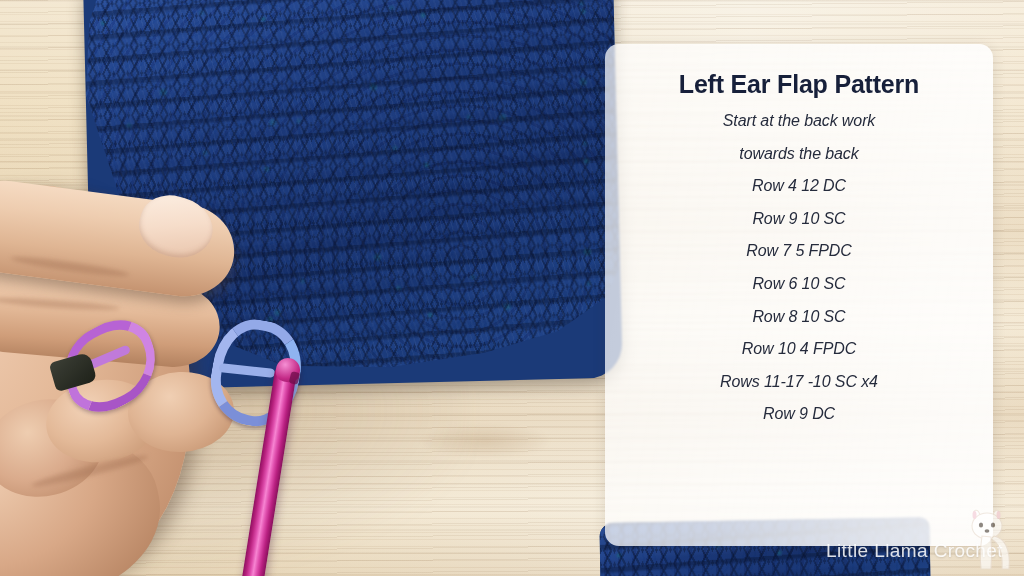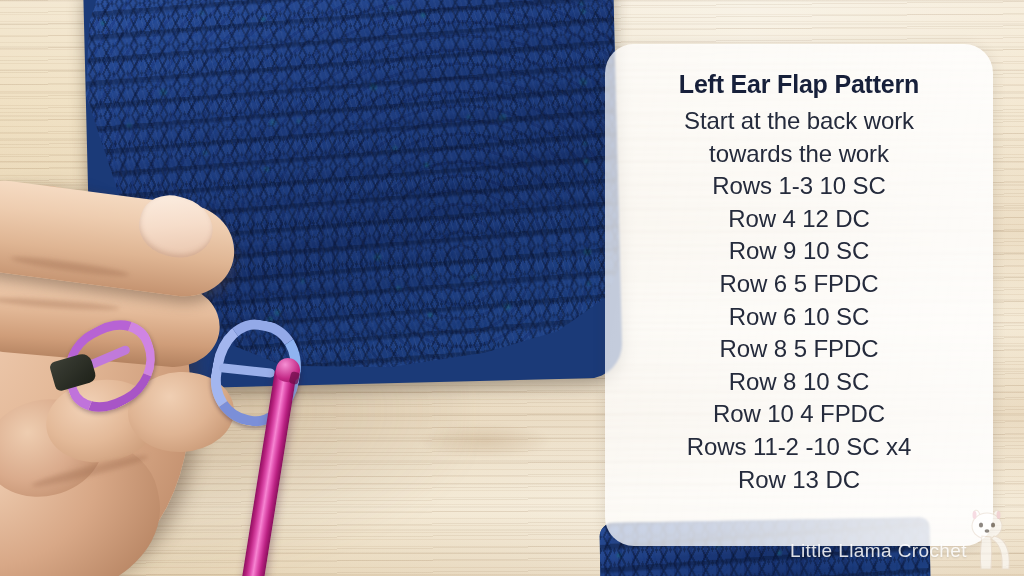--- a/index.html
+++ b/index.html
@@ -304,21 +304,21 @@
     background: #6d0d4b;
     opacity: .75;
     transform: rotate(14deg);
   }
 
   
   #pattern-panel {
     position: absolute;
     left: 605px; top: 44px;
     width: 388px; height: 502px;
-    border-radius: 29px;
+    border-radius: 14px;
     background: linear-gradient(100deg,
       rgba(255,255,255,0.72) 0%,
       rgba(255,255,255,0.78) 40%,
       rgba(255,255,255,0.86) 72%,
       rgba(255,255,255,0.90) 100%);
     backdrop-filter: blur(1px);
     box-shadow: 0 2px 14px rgba(60,50,40,0.12);
     overflow: hidden;
     display: flex;
     flex-direction: column;
@@ -328,32 +328,33 @@
   }
   #panel-title {
     font-size: 25px;
     font-weight: bold;
     color: #17203a;
     letter-spacing: -0.2px;
     margin: 8px 0 6px 0;
     text-align: center;
   }
   .pattern-line {
-    font-size: 24px;
+    font-size: 16px;
     color: #252b3c;
     line-height: 32.6px;
     text-align: center;
     letter-spacing: -0.1px;
     white-space: nowrap;
+    font-style: italic;
   }
 
   
   #watermark {
     position: absolute;
-    left: 790px; top: 540px;
+    left: 826px; top: 540px;
     font-size: 19px;
     color: rgba(255,255,255,0.86);
     letter-spacing: 0.4px;
     text-shadow: 0 1px 2px rgba(0,0,0,0.12);
     white-space: nowrap;
   }
   #llama-logo {
     position: absolute;
     left: 958px; top: 506px;
     width: 62px; height: 66px;
@@ -402,31 +403,29 @@
   <div id="marker-blue-bar"></div>
 
   <div id="hook"></div>
   <div id="hook-head"></div>
   <div id="hook-notch"></div>
 
   <div id="pattern-panel">
     <div id="panel-title">Left Ear Flap Pattern</div>
     <div id="pattern-lines">
         <div class="pattern-line">Start at the back work</div>
-        <div class="pattern-line">towards the work</div>
-        <div class="pattern-line">Rows 1-3 10 SC</div>
+        <div class="pattern-line">towards the back</div>
         <div class="pattern-line">Row 4 12 DC</div>
         <div class="pattern-line">Row 9 10 SC</div>
-        <div class="pattern-line">Row 6 5 FPDC</div>
+        <div class="pattern-line">Row 7 5 FPDC</div>
         <div class="pattern-line">Row 6 10 SC</div>
-        <div class="pattern-line">Row 8 5 FPDC</div>
         <div class="pattern-line">Row 8 10 SC</div>
         <div class="pattern-line">Row 10 4 FPDC</div>
-        <div class="pattern-line">Rows 11-2 -10 SC x4</div>
-        <div class="pattern-line">Row 13 DC</div>
+        <div class="pattern-line">Rows 11-17 -10 SC x4</div>
+        <div class="pattern-line">Row 9 DC</div>
       </div>
   </div>
 
   <div id="watermark">Little Llama Crochet</div>
   <div id="llama-logo">
     <svg viewBox="0 0 62 66" width="62" height="66" aria-hidden="true">
       <g fill="#ffffff" stroke="#e8dcd0" stroke-width="1.1">
         <path d="M16 10 C14 3, 20 2, 22 9 L23 16 Z"></path>
         <path d="M41 10 C43 3, 37 2, 35 9 L34 16 Z"></path>
         <ellipse cx="29" cy="20" rx="15" ry="13"></ellipse>

